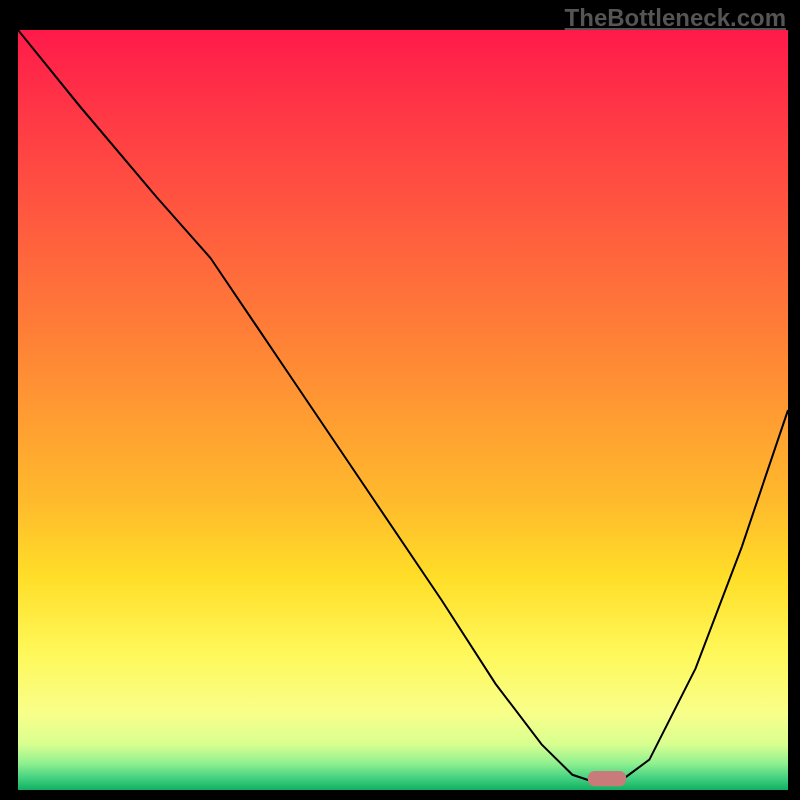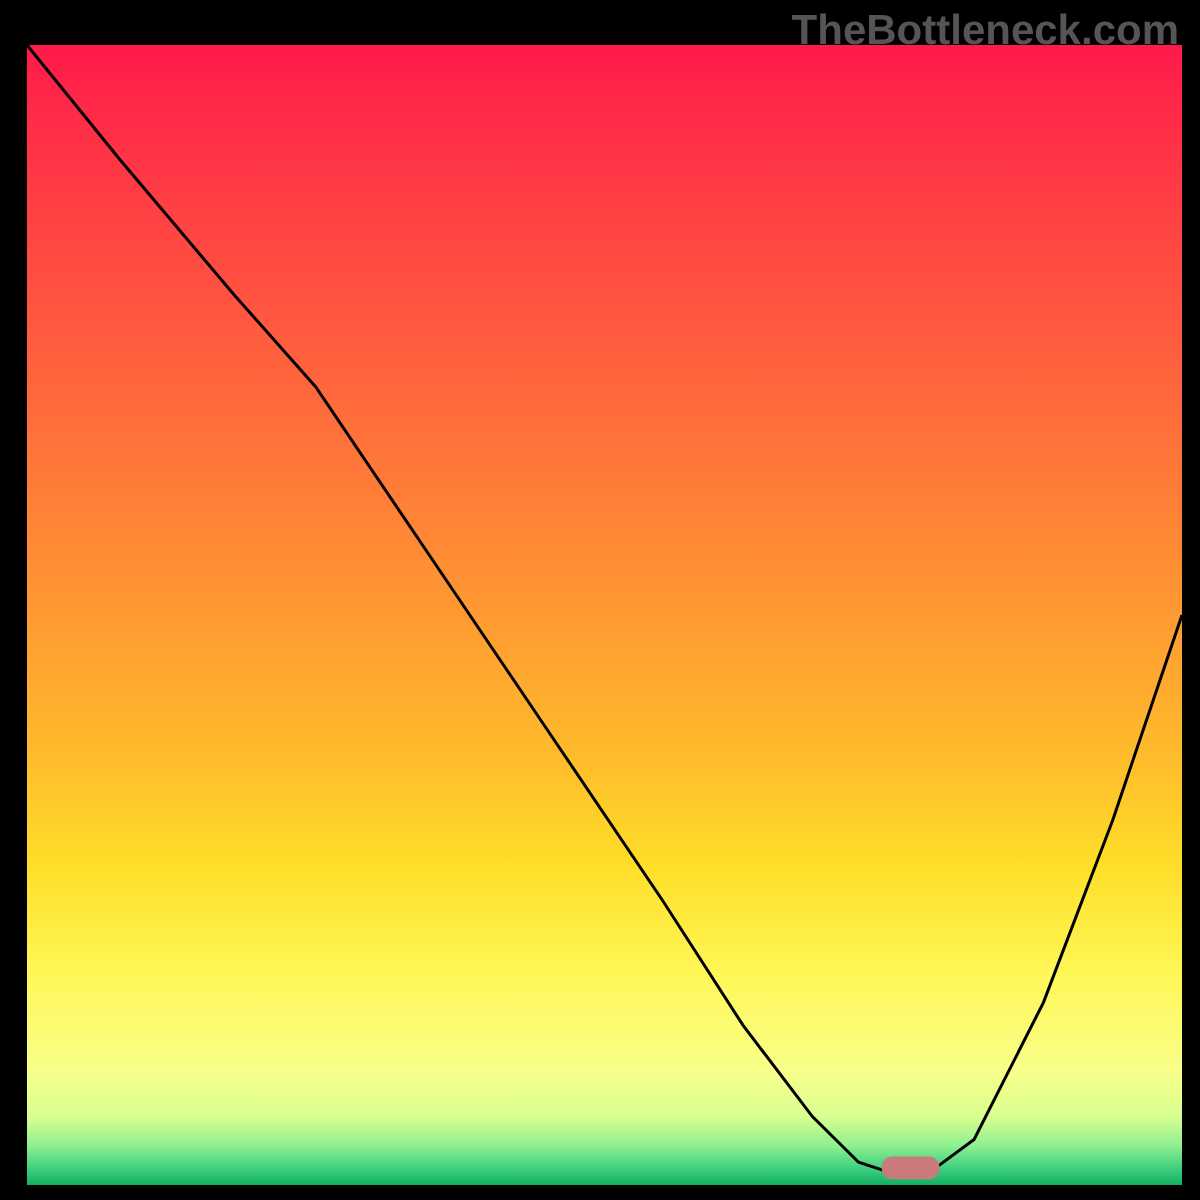--- a/index.html
+++ b/index.html
@@ -7,24 +7,25 @@
     width: 800px;
     height: 800px;
     background: #000;
     position: relative;
     font-family: Arial, sans-serif;
   }
   .watermark {
     position: absolute;
     top: 4px;
     right: 14px;
-    font-size: 28px;
+    font-size: 24px;
     font-weight: bold;
     color: #555;
     z-index: 10;
+    text-decoration: underline;
   }
   .plot-area {
     position: absolute;
     left: 18px;
     top: 30px;
     width: 770px;
     height: 760px;
   }
   .gradient-bg {
     position: absolute;

